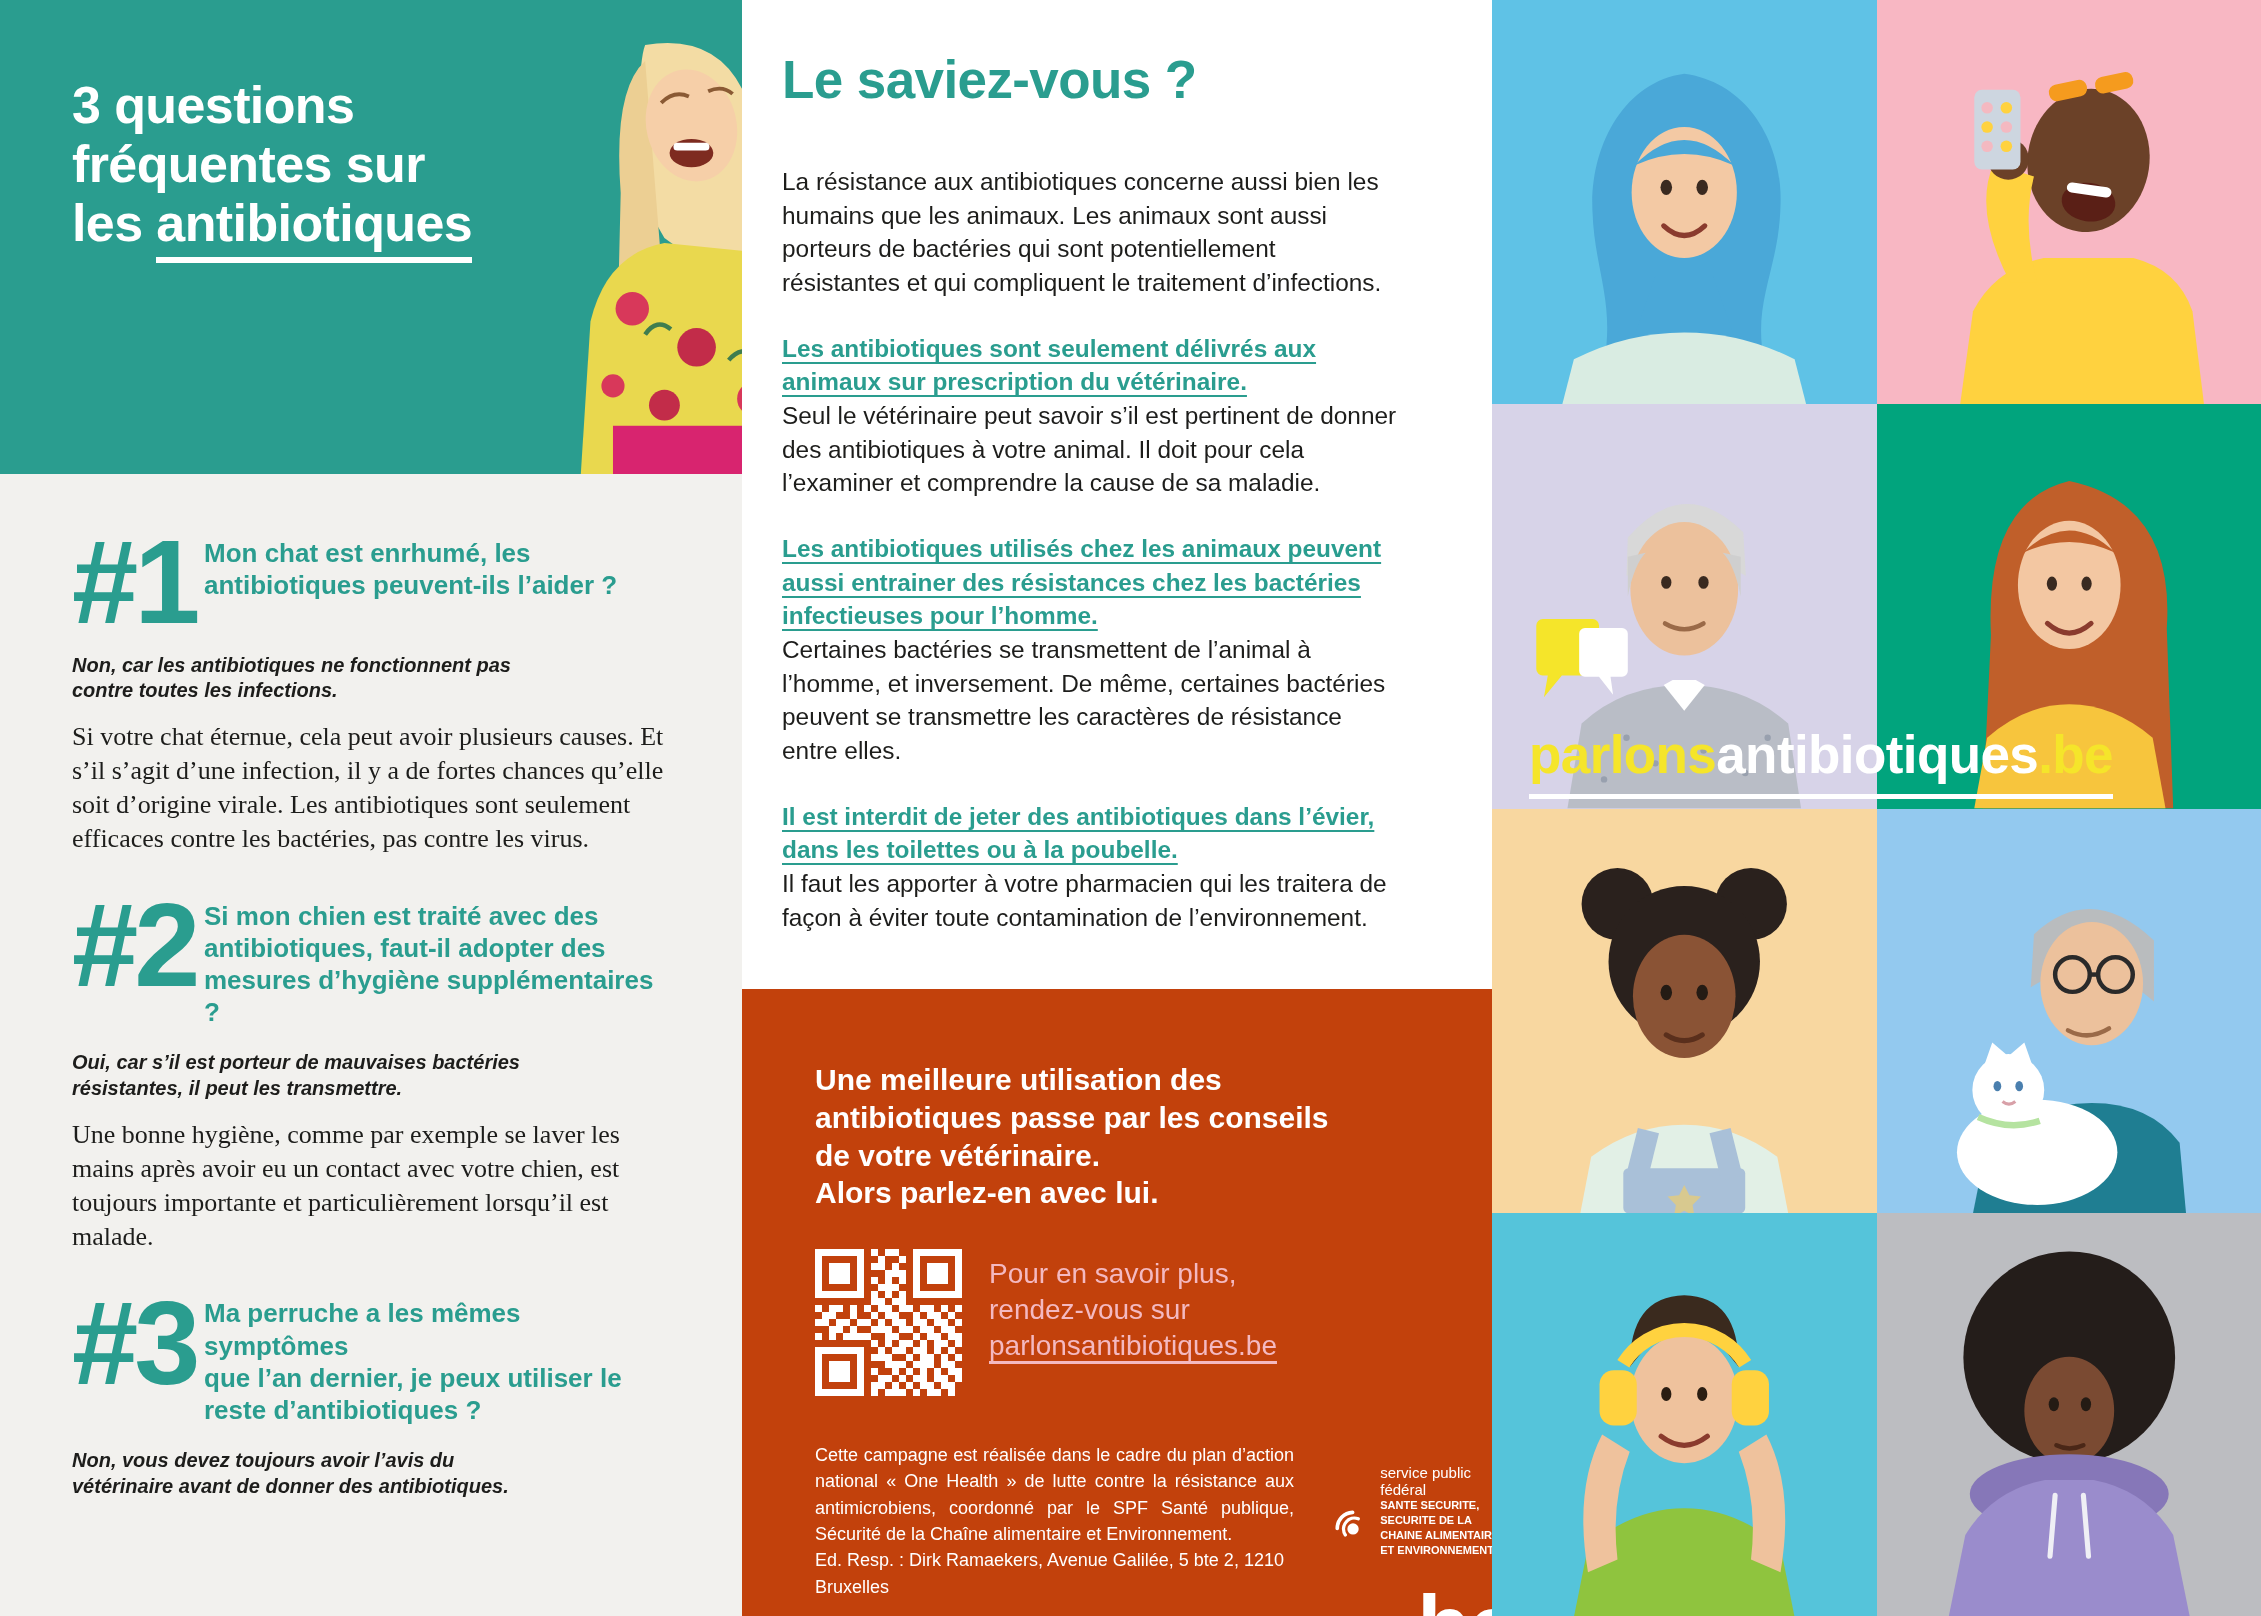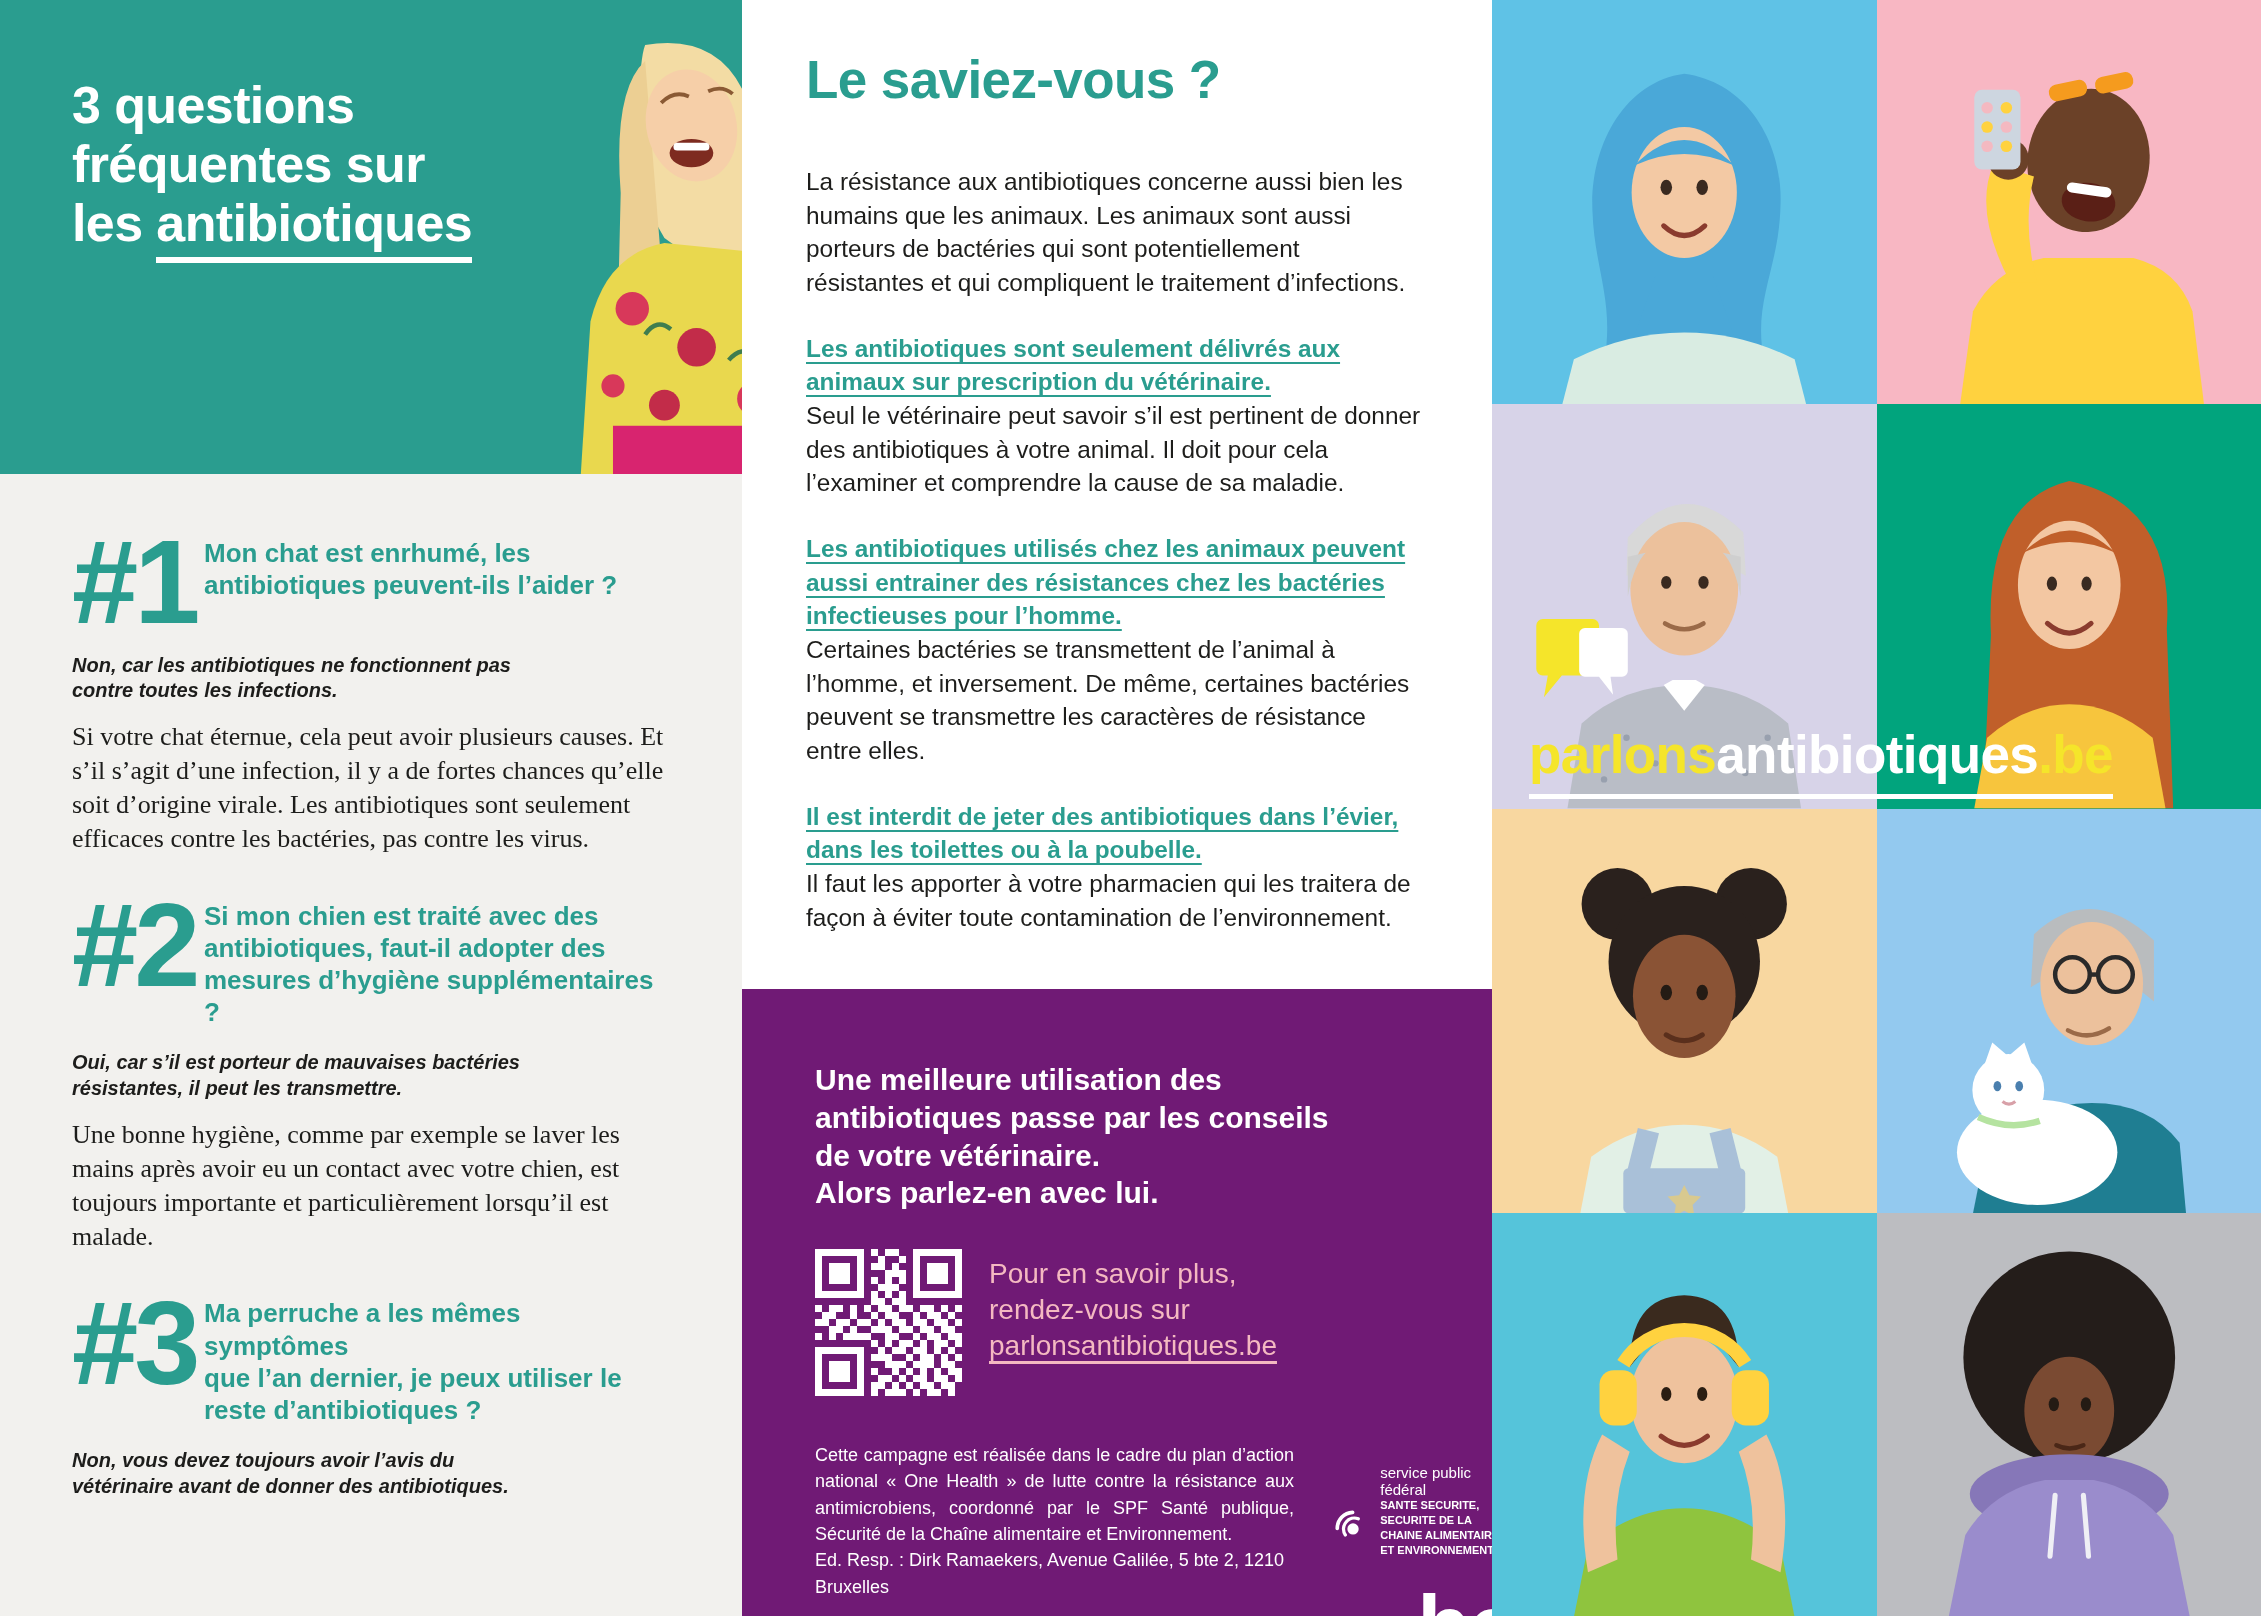--- a/index.html
+++ b/index.html
@@ -16,29 +16,29 @@
   .questions{position:absolute;left:72px;top:474px;width:595px;}
   .q{margin-top:40px;}
   .q:first-child{margin-top:59px;}
   .q-head{display:flex;align-items:flex-start;}
   .q-num{flex:0 0 132px;font-size:119px;line-height:0.82;font-weight:bold;color:#2a9d8f;letter-spacing:-3.9px;}
   .q-head h2{margin:3.9px 0 0 0;font-size:26px;line-height:1.24;font-weight:bold;color:#2a9d8f;white-space:pre-line;max-width:450px;}
   .answer{margin:22px 0 0 0;font-size:20px;line-height:1.28;font-weight:bold;font-style:italic;white-space:pre-line;}
   .q .body{margin:16.7px 0 0 0;font-size:26px;line-height:1.3;font-family:Liberation Serif, serif;}
 
   
-  .col-mid{position:absolute;left:742px;top:0;width:751px;height:1220px;background:#ffffff;padding-left:24px;}
+  .col-mid{position:absolute;left:742px;top:0;width:751px;height:1220px;background:#ffffff;}
   .mid-content{padding:0 96px 0 40px;}
   .mid-title{margin:49px 0 0 0;font-size:53px;font-weight:bold;color:#2a9d8f;letter-spacing:-0.6px;}
   .mid-body{margin:0;font-size:24.4px;line-height:1.38;}
   .intro{margin-top:55px;}
   .fact-head{margin:32px 0 0 0;font-size:24.4px;line-height:1.38;font-weight:bold;color:#2a9d8f;white-space:pre-line;
              text-decoration:underline;text-decoration-thickness:1.9px;text-underline-offset:5.1px;}
 
-  .cta-box{position:absolute;left:0;top:989px;width:751px;height:627px;background:#701a75;box-sizing:border-box;padding:72px 61px 0 73px;}
+  .cta-box{position:absolute;left:0;top:989px;width:751px;height:627px;background:#c2410c;box-sizing:border-box;padding:72px 61px 0 73px;}
   .cta-head{margin:0;color:#fff;font-size:30px;line-height:1.26;font-weight:bold;white-space:pre-line;}
   .cta-row{display:flex;margin-top:37px;align-items:flex-start;}
   .qr{width:147px;height:147px;flex:0 0 147px;}
   .pink-block{margin:6.4px 0 0 27px;font-size:28px;line-height:1.3;font-weight:normal;color:#f4b9c1;}
   .pink-link{color:#f4b9c1;text-decoration:underline;text-decoration-thickness:2.6px;text-underline-offset:6.4px;cursor:pointer;}
   .legal-row{display:flex;margin-top:46px;}
   .legal{flex:0 0 479px;color:#fff;font-size:18px;line-height:1.46;}
   .legal p{margin:0;}
   .legal .just{text-align:justify;}
   .gov{flex:1;display:flex;flex-direction:column;align-items:flex-start;padding-left:40px;}

